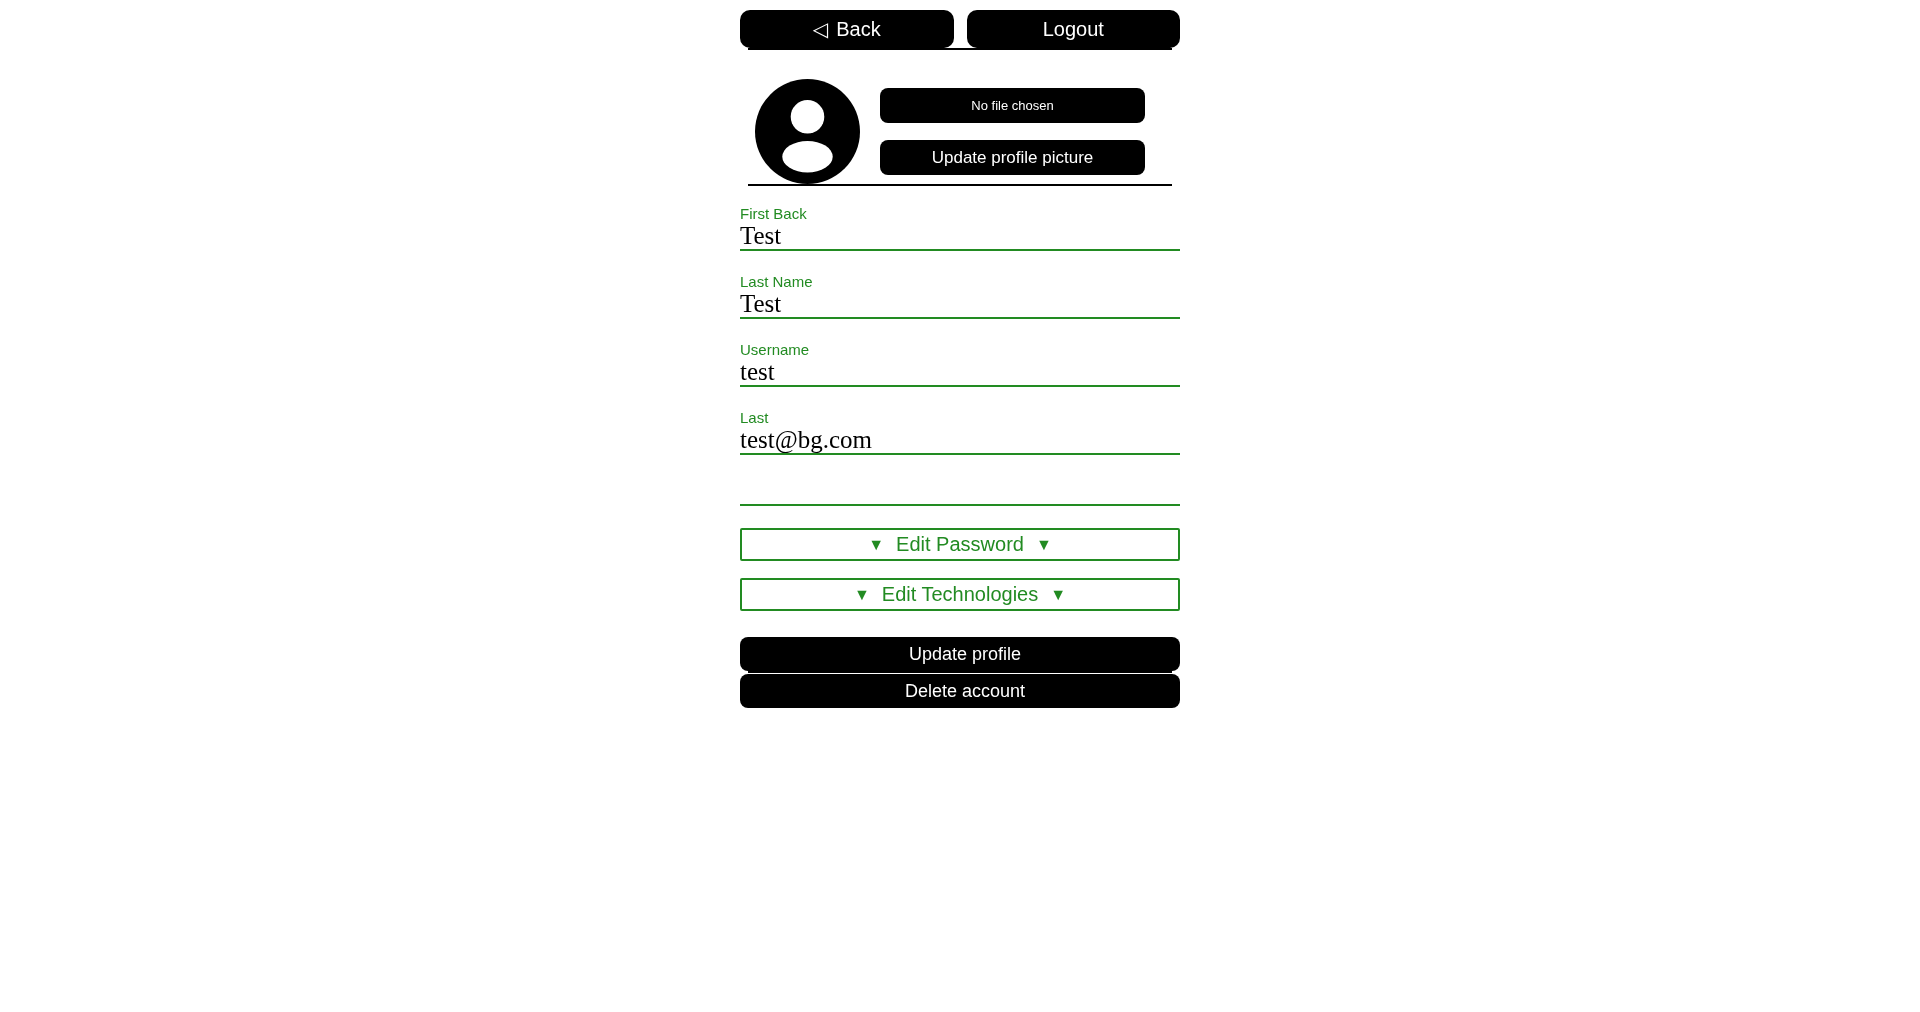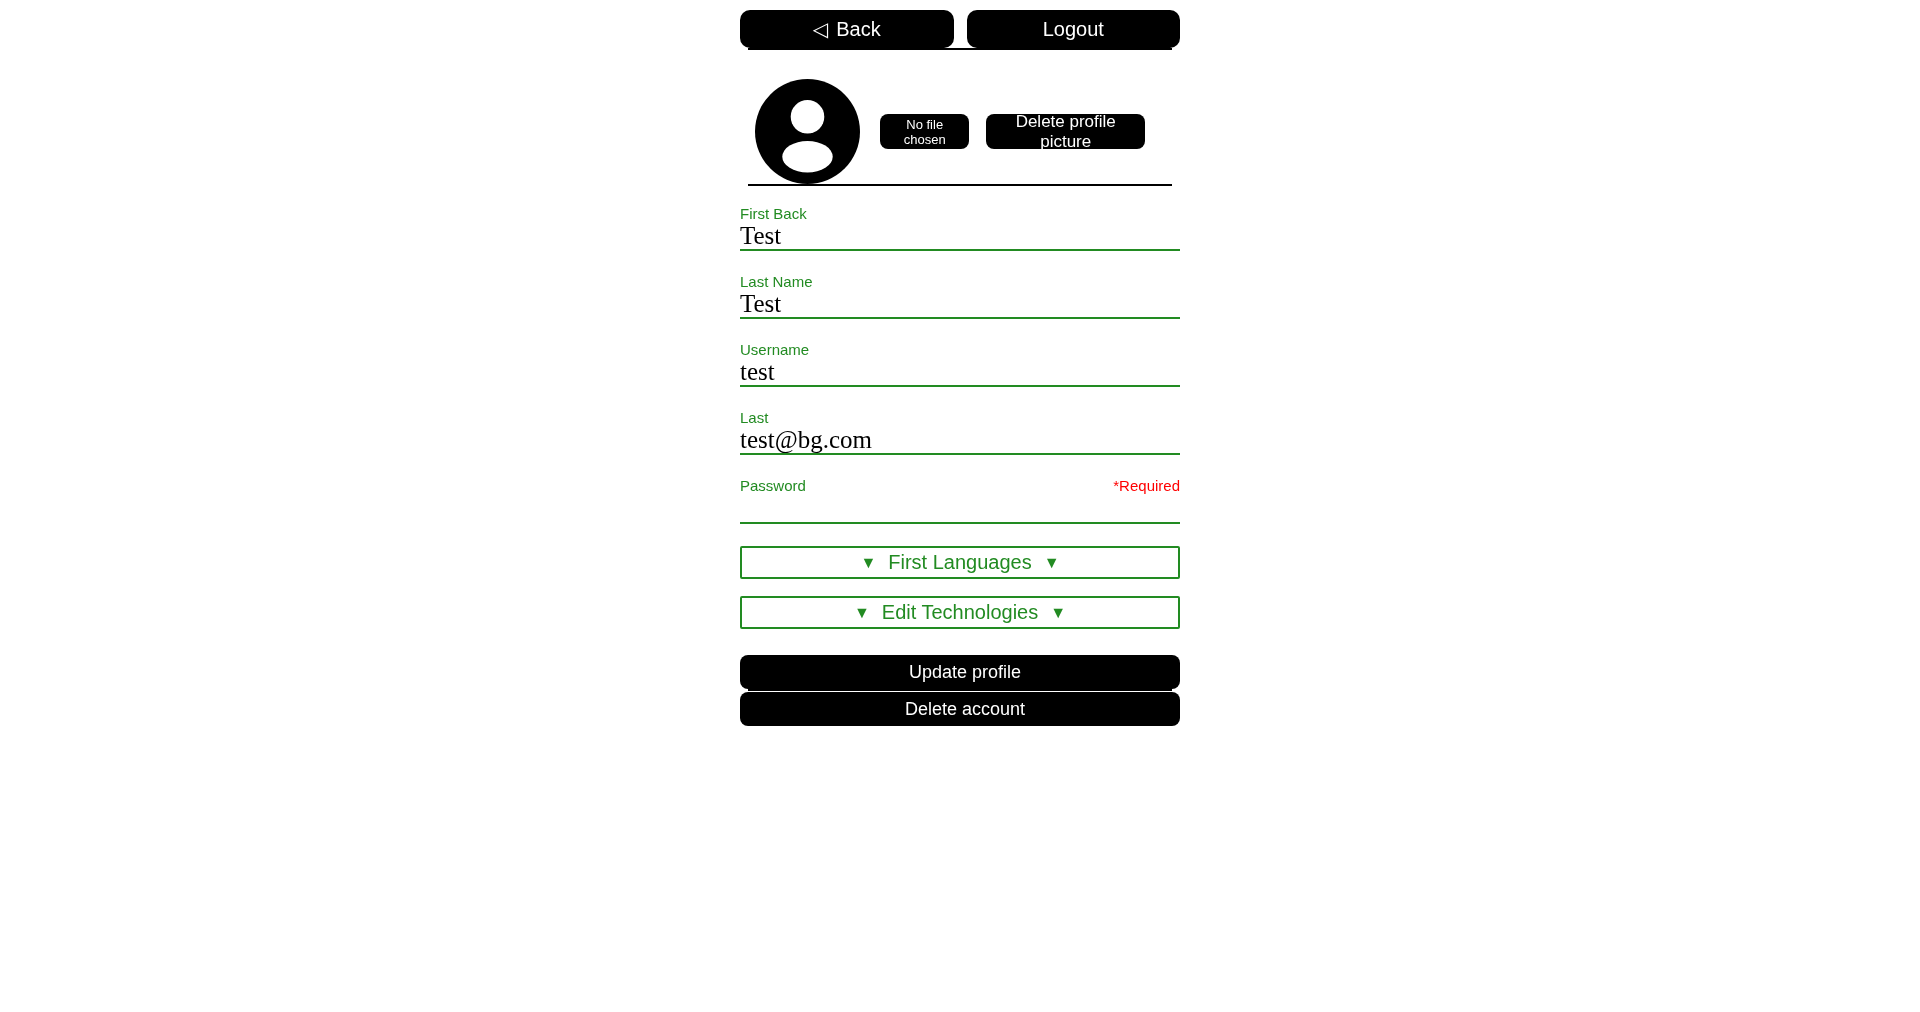--- a/index.html
+++ b/index.html
@@ -62,20 +62,21 @@
     width: 105px;
     height: 105px;
     margin-left: 15px;
     flex: 0 0 auto;
   }
   .upload-col {
     margin-left: 20px;
     margin-right: 35px;
     flex: 1;
     display: flex;
+    flex-direction: column;
     gap: 17px;
   }
   .file-btn {
     height: 35px;
     font-size: 13px;
     border-radius: 8px;
   }
   .upload-btn {
     height: 35px;
     font-size: 17px;
@@ -168,21 +169,21 @@
       <g clip-path="url(#avclip)">
         <circle cx="50" cy="36" r="16" fill="#ffffff"></circle>
         <ellipse cx="50" cy="74" rx="24" ry="15" fill="#ffffff"></ellipse>
       </g>
     </svg>
     <div class="upload-col">
       <button class="btn btn-black file-btn">
         <span>No file chosen</span>
       </button>
       <button class="btn btn-black upload-btn">
-        <span>Delete profile picture</span>
+        <span>Update profile picture</span>
       </button>
     </div>
   </div>
 
   <hr class="divider hr-2">
 
   <div class="profile-form">
 
     <div class="field">
       <label class="field-label">First Back</label>
@@ -198,30 +199,26 @@
       <label class="field-label">Username</label>
       <input type="text" value="test" style="">
     </div>
 
     <div class="field">
       <label class="field-label">Last</label>
       <input type="text" value="test@bg.com" style="">
     </div>
 
     <div class="field">
-      <div class="label-row">
-        <label class="field-label">Password</label>
-        <span class="required-note">*Required</span>
-      </div>
       <input type="password" value="" style="">
     </div>
 
     <button class="btn edit-btn">
       <span class="chevron">▼</span>
-      <span>First Languages</span>
+      <span>Edit Password</span>
       <span class="chevron">▼</span>
     </button>
 
     <button class="btn edit-btn edit-tech">
       <span class="chevron">▼</span>
       <span>Edit Technologies</span>
       <span class="chevron">▼</span>
     </button>
 
     <button class="btn btn-black wide-black">

